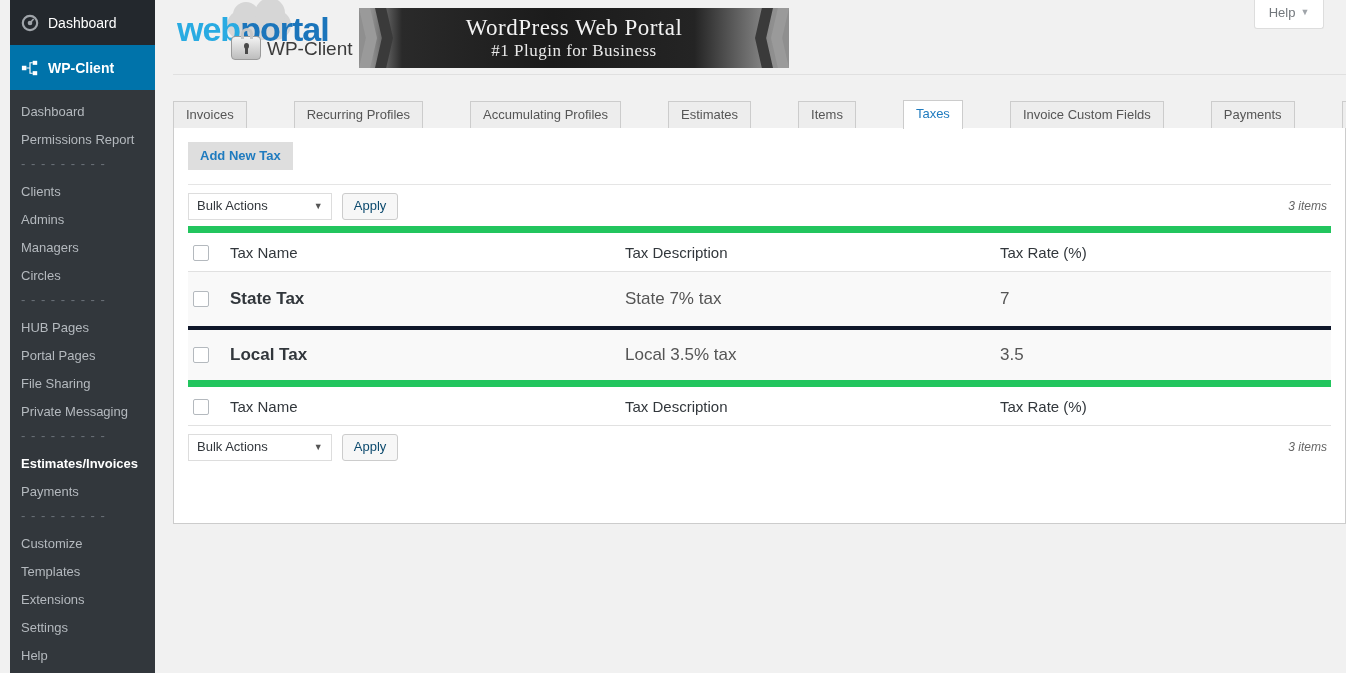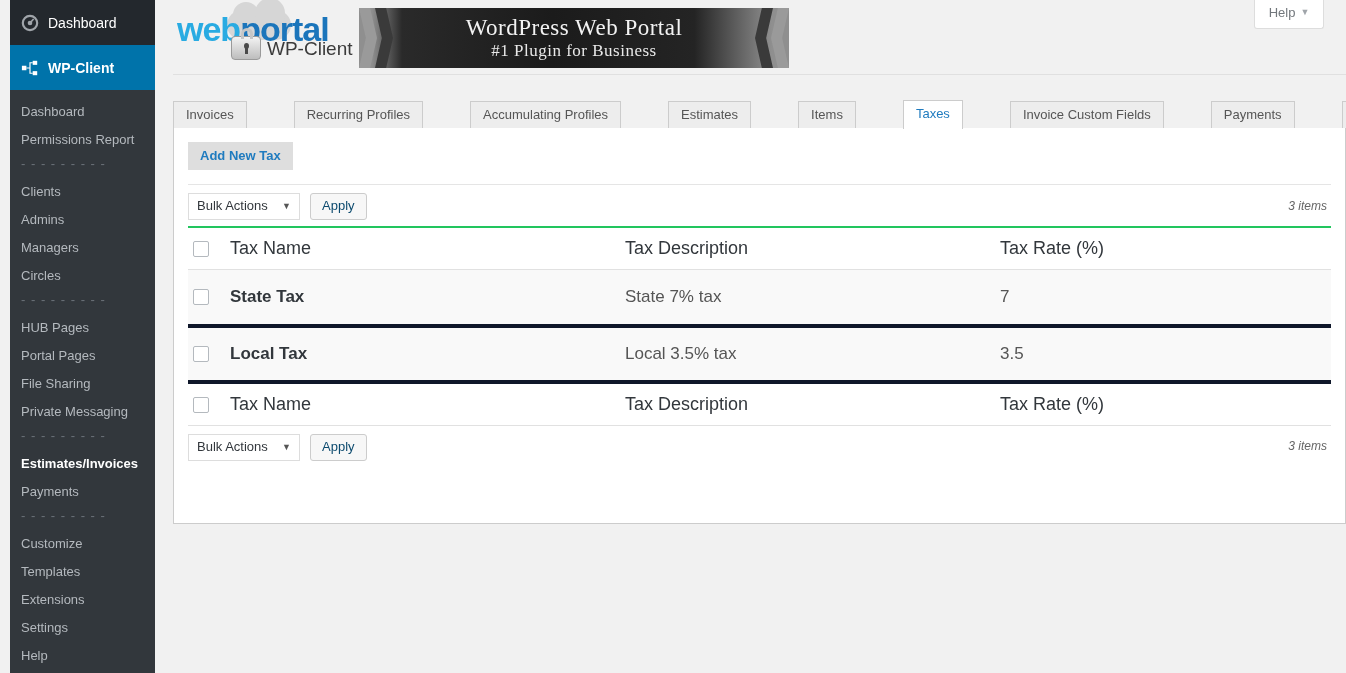--- a/index.html
+++ b/index.html
@@ -239,22 +239,23 @@
     padding: 8px 14px 6px 14px;
     position: relative;
   }
   .select {
     border: 1px solid #ddd;
     background: #fff;
     color: #32373c;
     font-size: 13px;
     padding: 4px 8px 5px 8px;
     min-width: 112px;
-    display: flex; align-items: center; justify-content: space-between;
+    display: flex; align-items: center; justify-content: flex-start;
     line-height: 16px;
+    gap: 36px;
   }
   .select .caret { font-size: 9px; color: #555; margin-left: 10px; }
   .btn-apply {
     margin-left: 10px;
     border: 1px solid #ccc;
     background: #f7f7f7;
     color: #0c4a6e;
     font-size: 13px;
     padding: 4px 11px 5px 11px;
     line-height: 16px;
@@ -266,25 +267,25 @@
     font-size: 12px; font-style: italic; color: #666;
   }
 
   table.list { width: calc(100% - 28px); margin: 0 14px; border-collapse: collapse; }
   table.list th, table.list td { text-align: left; }
   .c-cb  { width: 42px; padding-left: 5px; }
   .c-nm  { width: 395px; }
   .c-ds  { width: 375px; }
   .c-rt  { }
   thead th, tfoot th {
-    border-top: 2px solid #22c55e;
+    border-top: 7px solid #22c55e;
     border-bottom: 1px solid #e1e1e1;
     background: #fff;
     font-weight: normal;
-    font-size: 18px;
+    font-size: 15px;
     color: #32373c;
     padding: 10px 0;
     height: 38px;
     vertical-align: middle;
   }
   tbody td {
     padding: 0;
     height: 56px;
     vertical-align: middle;
     font-size: 17px;

